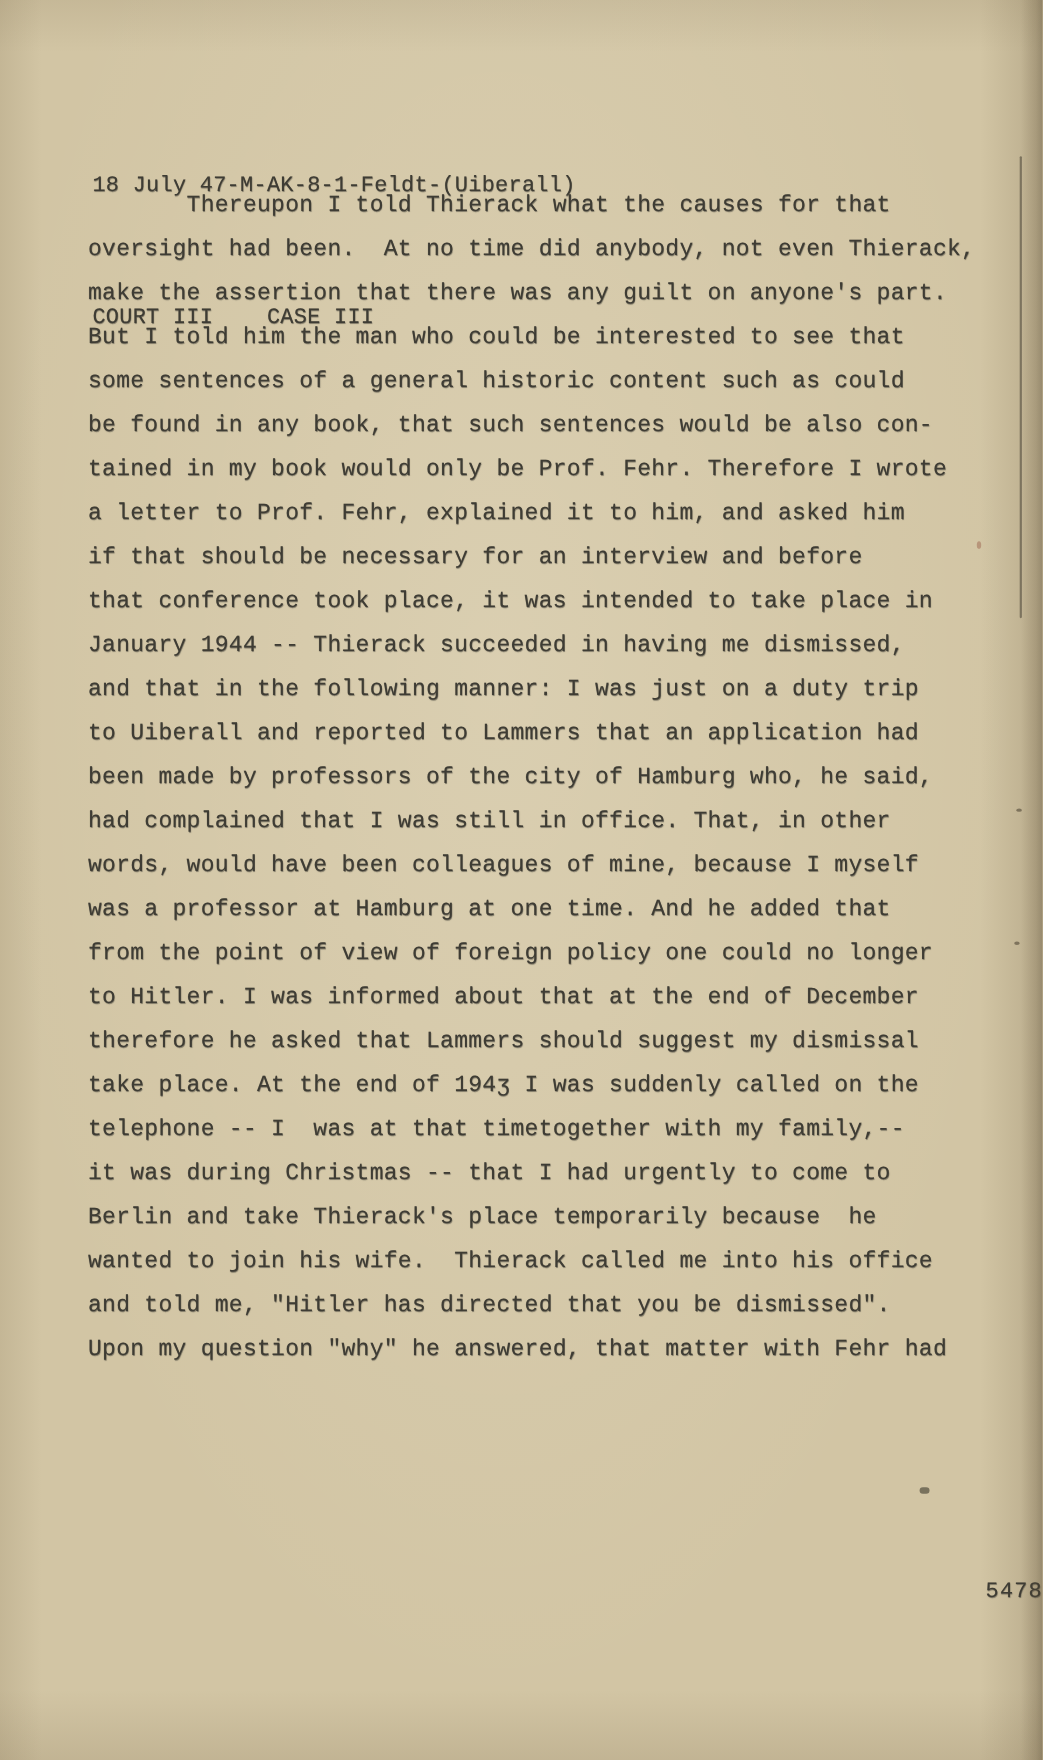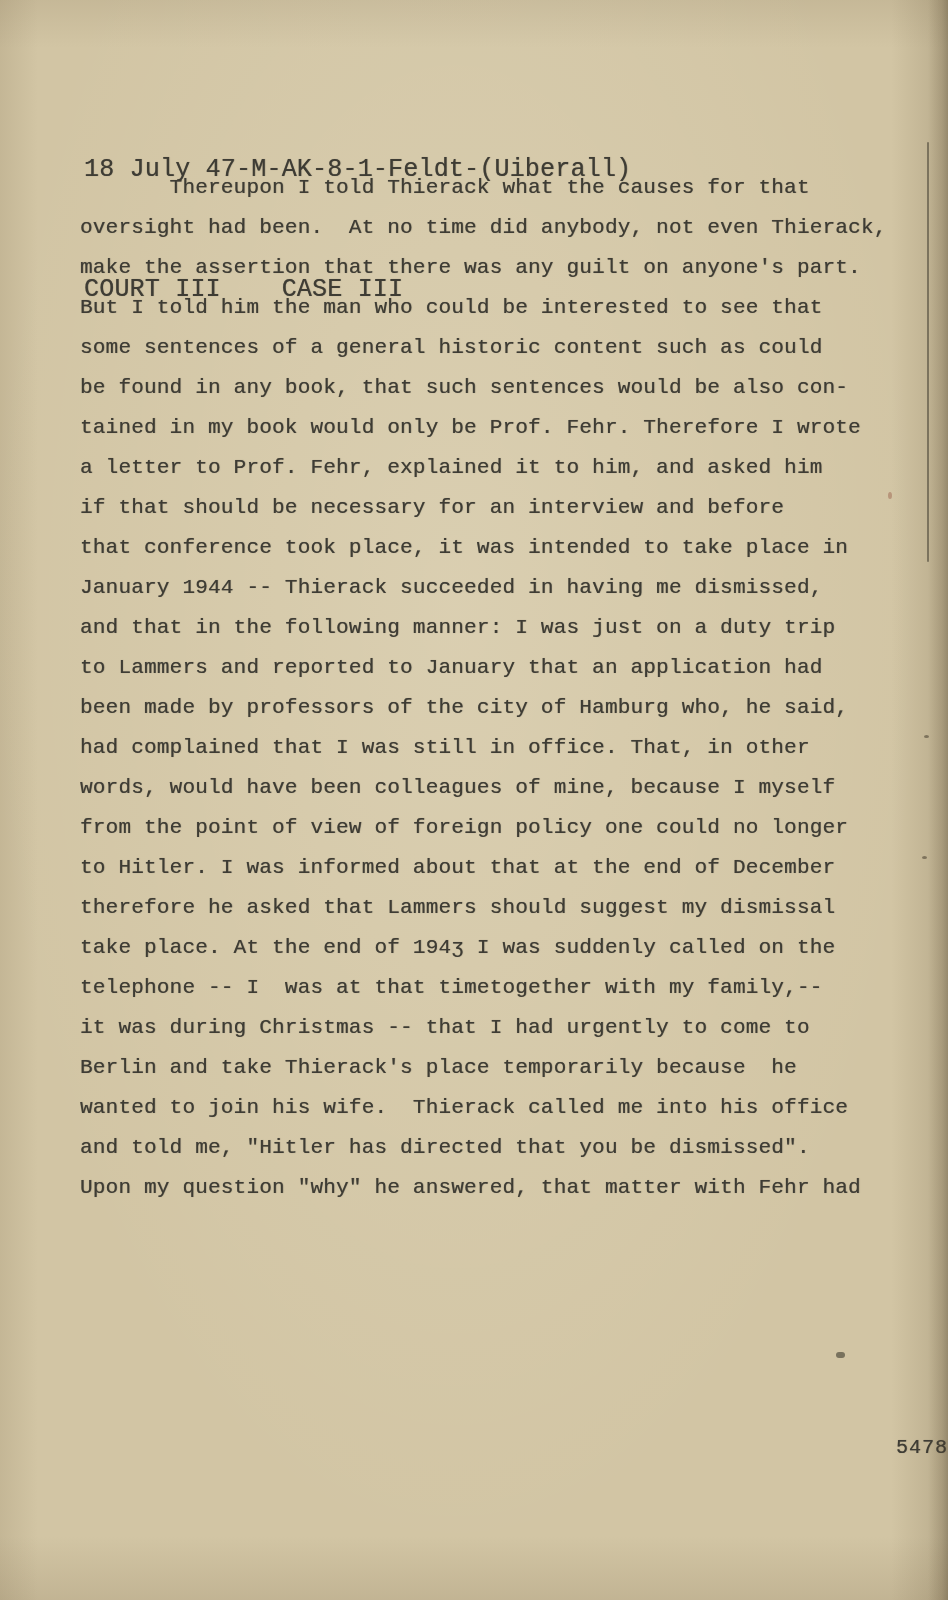--- a/index.html
+++ b/index.html
@@ -21,21 +21,21 @@
     color: #3e3c34;
   }
   .ink {
     text-shadow: 0.4px 0.4px 0.7px rgba(62,60,52,0.55), -0.2px 0 0.4px rgba(62,60,52,0.25);
     letter-spacing: 0.2px;
   }
   .header {
     position: absolute;
     top: 70px;
     left: 84px;
-    font-size: 25px;
+    font-size: 20px;
     line-height: 40px;
     white-space: pre;
   }
   .doc-body {
     position: absolute;
     top: 168px;
     left: 80px;
     width: 800px;
     font-size: 21px;
     line-height: 40px;
@@ -101,24 +101,25 @@
       <div class="line">make the assertion that there was any guilt on anyone's part.</div>
       <div class="line">But I told him the man who could be interested to see that</div>
       <div class="line">some sentences of a general historic content such as could</div>
       <div class="line">be found in any book, that such sentences would be also con-</div>
       <div class="line">tained in my book would only be Prof. Fehr. Therefore I wrote</div>
       <div class="line">a letter to Prof. Fehr, explained it to him, and asked him</div>
       <div class="line">if that should be necessary for an interview and before</div>
       <div class="line">that conference took place, it was intended to take place in</div>
       <div class="line">January 1944 -- Thierack succeeded in having me dismissed,</div>
       <div class="line">and that in the following manner: I was just on a duty trip</div>
-      <div class="line">to Lammers and reported to January that an application had</div>
+      <div class="line">to Uiberall and reported to Lammers that an application had</div>
       <div class="line">been made by professors of the city of Hamburg who, he said,</div>
       <div class="line">had complained that I was still in office. That, in other</div>
       <div class="line">words, would have been colleagues of mine, because I myself</div>
+      <div class="line">was a professor at Hamburg at one time. And he added that</div>
       <div class="line">from the point of view of foreign policy one could no longer</div>
       <div class="line">to Hitler. I was informed about that at the end of December</div>
       <div class="line">therefore he asked that Lammers should suggest my dismissal</div>
       <div class="line">take place. At the end of 194ʒ I was suddenly called on the</div>
       <div class="line">telephone -- I  was at that timetogether with my family,--</div>
       <div class="line">it was during Christmas -- that I had urgently to come to</div>
       <div class="line">Berlin and take Thierack's place temporarily because  he</div>
       <div class="line">wanted to join his wife.  Thierack called me into his office</div>
       <div class="line">and told me, "Hitler has directed that you be dismissed".</div>
       <div class="line">Upon my question "why" he answered, that matter with Fehr had</div>

